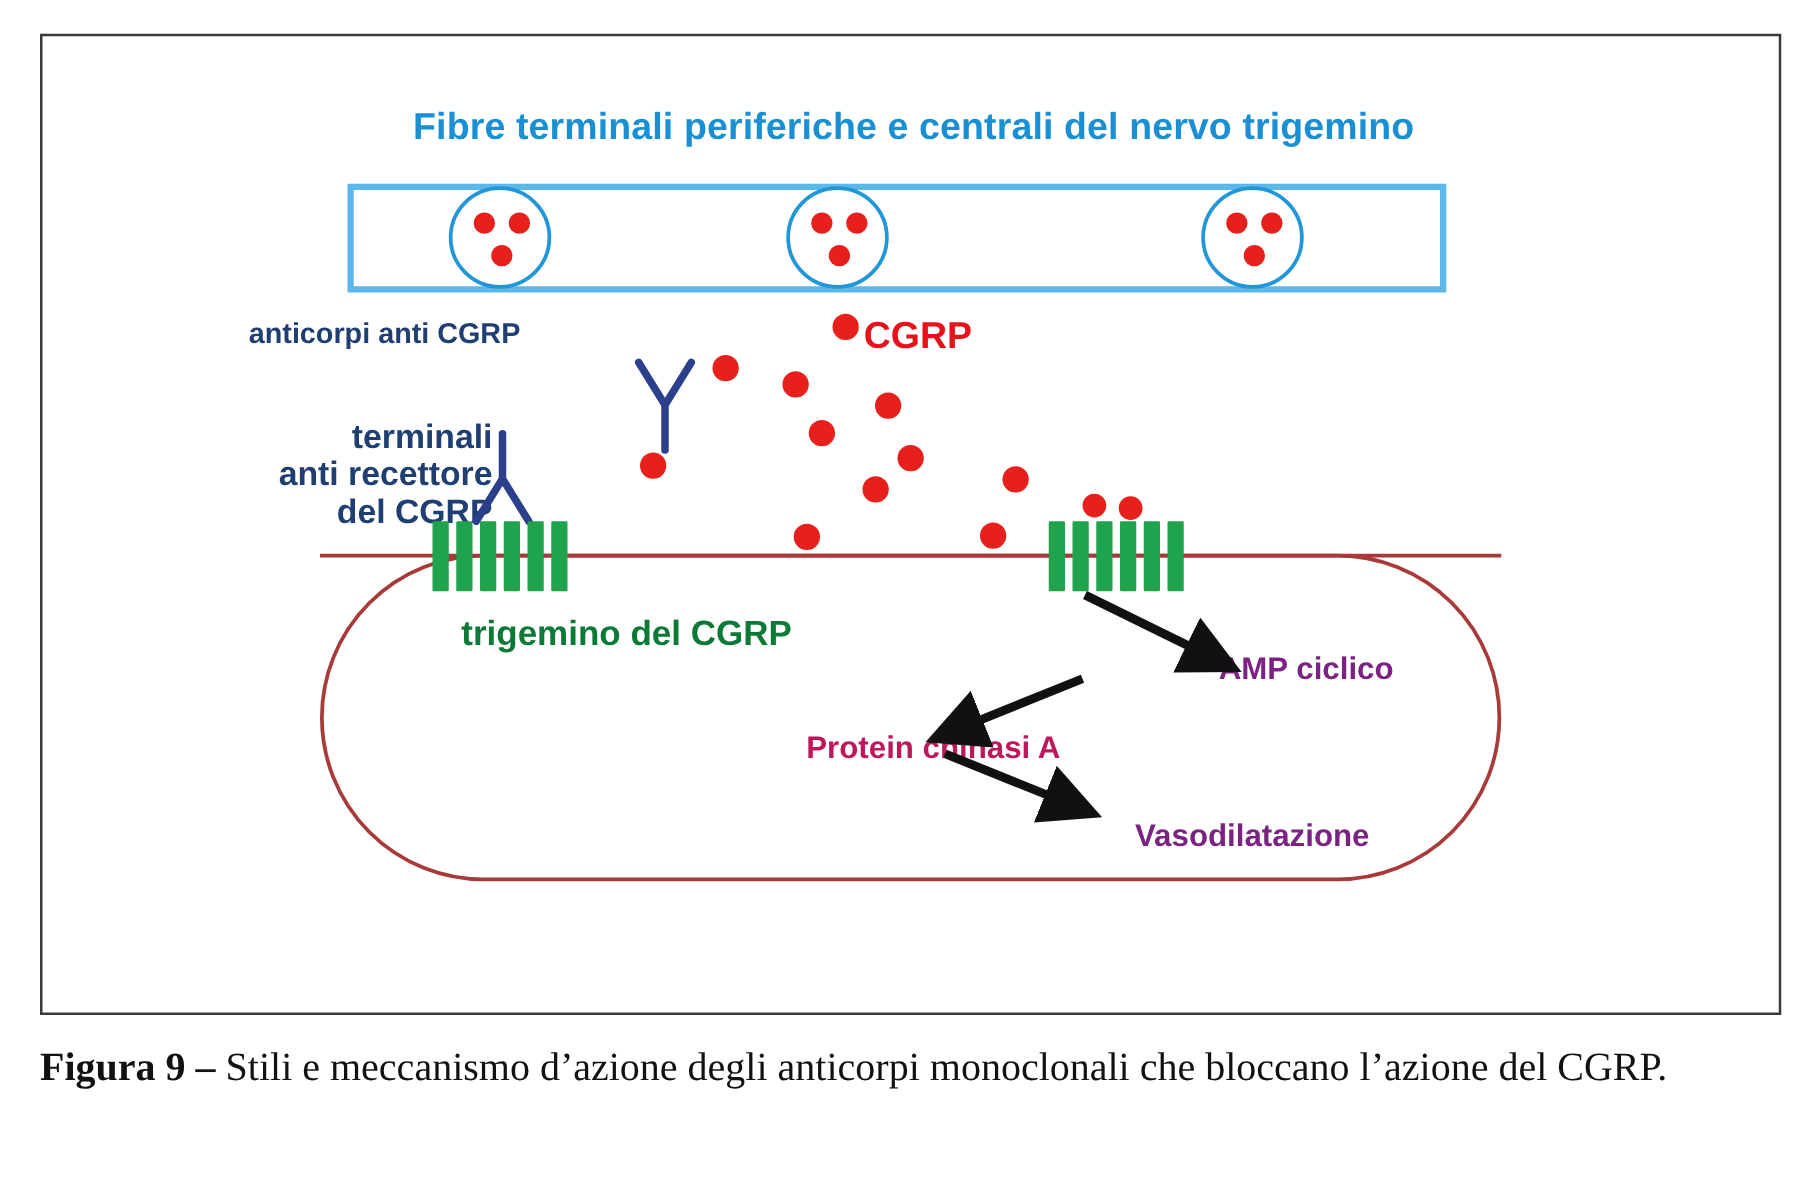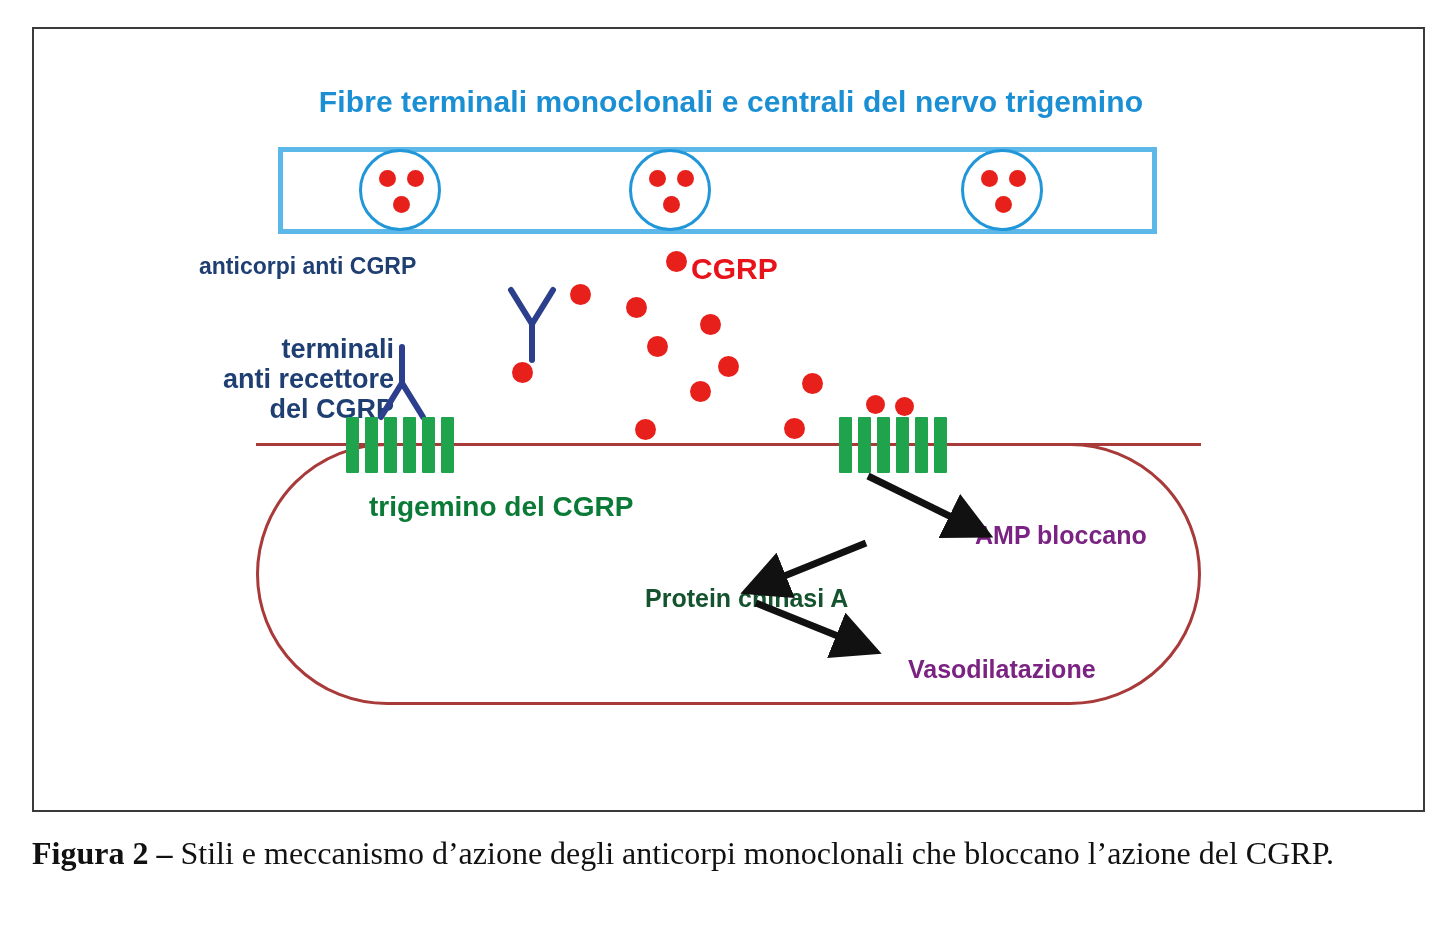--- a/index.html
+++ b/index.html
@@ -23,21 +23,21 @@
     font-size:30px;color:#1b8fd4;letter-spacing:.1px;
   }
   .lbl-anti-cgrp{left:165px;top:225px;font-size:23px;color:#1f3f73;}
   .lbl-anti-receptor{
     left:100px;top:305px;width:260px;text-align:right;
     font-size:27px;color:#1f3f73;
   }
   .lbl-cgrp{left:657px;top:223px;font-size:30px;color:#e8131a;}
   .lbl-receptor{left:335px;top:462px;font-size:28px;color:#0a7a36;}
   .lbl-amp{left:941px;top:492px;font-size:25px;color:#7b2382;}
-  .lbl-pka{left:611px;top:555px;font-size:25px;color:#14532d;}
+  .lbl-pka{left:611px;top:555px;font-size:25px;color:#be185d;}
   .lbl-vaso{left:874px;top:626px;font-size:25px;color:#7b2382;}
   .lbl-cell{left:263px;top:690px;width:900px;text-align:center;font-size:30px;color:#b9212b;}
 
   
   .nerve-band{
     position:absolute;left:244px;top:118px;width:879px;height:87px;
     border:5px solid #5cb8e8;background:transparent;box-sizing:border-box;
   }
   .nerve-terminal{
     position:absolute;width:82px;height:82px;border-radius:50%;
@@ -94,21 +94,21 @@
   .caption b{font-weight:bold;}
 </style>
 </head>
 <body>
 
 <div id="root">
 
   <div class="figure-frame">
     <div class="diagram">
 
-      <div class="lbl title-nerve">Fibre terminali monoclonali e centrali del nervo trigemino</div>
+      <div class="lbl title-nerve">Fibre terminali periferiche e centrali del nervo trigemino</div>
 
       <div class="nerve-band"></div>
 
       <div class="nerve-terminal nt1" style="position:absolute;left:325px;top:120px;">
         <span class="dot d1"></span>
         <span class="dot d2"></span>
         <span class="dot d3"></span>
       </div>
       <div class="nerve-terminal nt2" style="position:absolute;left:595px;top:120px;">
         <span class="dot d1"></span>
@@ -126,21 +126,21 @@
       <div class="lbl multi lbl-anti-receptor">
         <span>terminali</span><br>
         <span>anti recettore</span><br>
         <span>del CGRP</span>
       </div>
 
       <div class="lbl lbl-cgrp">CGRP</div>
 
       <div class="lbl lbl-receptor">trigemino del CGRP</div>
 
-      <div class="lbl lbl-amp">AMP bloccano</div>
+      <div class="lbl lbl-amp">AMP ciclico</div>
       <div class="lbl lbl-pka">Protein chinasi A</div>
       <div class="lbl lbl-vaso">Vasodilatazione</div>
 
       <span class="cgrp-dot" style="left:536px;top:255px;"></span>
       <span class="cgrp-dot" style="left:632px;top:222px;"></span>
       <span class="cgrp-dot" style="left:592px;top:268px;"></span>
       <span class="cgrp-dot" style="left:613px;top:307px;"></span>
       <span class="cgrp-dot" style="left:666px;top:285px;"></span>
       <span class="cgrp-dot" style="left:684px;top:327px;"></span>
       <span class="cgrp-dot" style="left:656px;top:352px;"></span>
@@ -214,16 +214,16 @@
             </marker>
           </defs>
           <line x1="4" y1="4" x2="118" y2="50" stroke="#111" stroke-width="7" marker-end="url(#ah3)"></line>
         </svg>
       </div>
 
     </div>
   </div>
 
   <div class="caption">
-    <b>Figura 2 – </b><span>Stili e meccanismo d’azione degli anticorpi monoclonali che bloccano l’azione del CGRP.</span>
+    <b>Figura 9 – </b><span>Stili e meccanismo d’azione degli anticorpi monoclonali che bloccano l’azione del CGRP.</span>
   </div>
 
 </div>
 
 </body></html>

